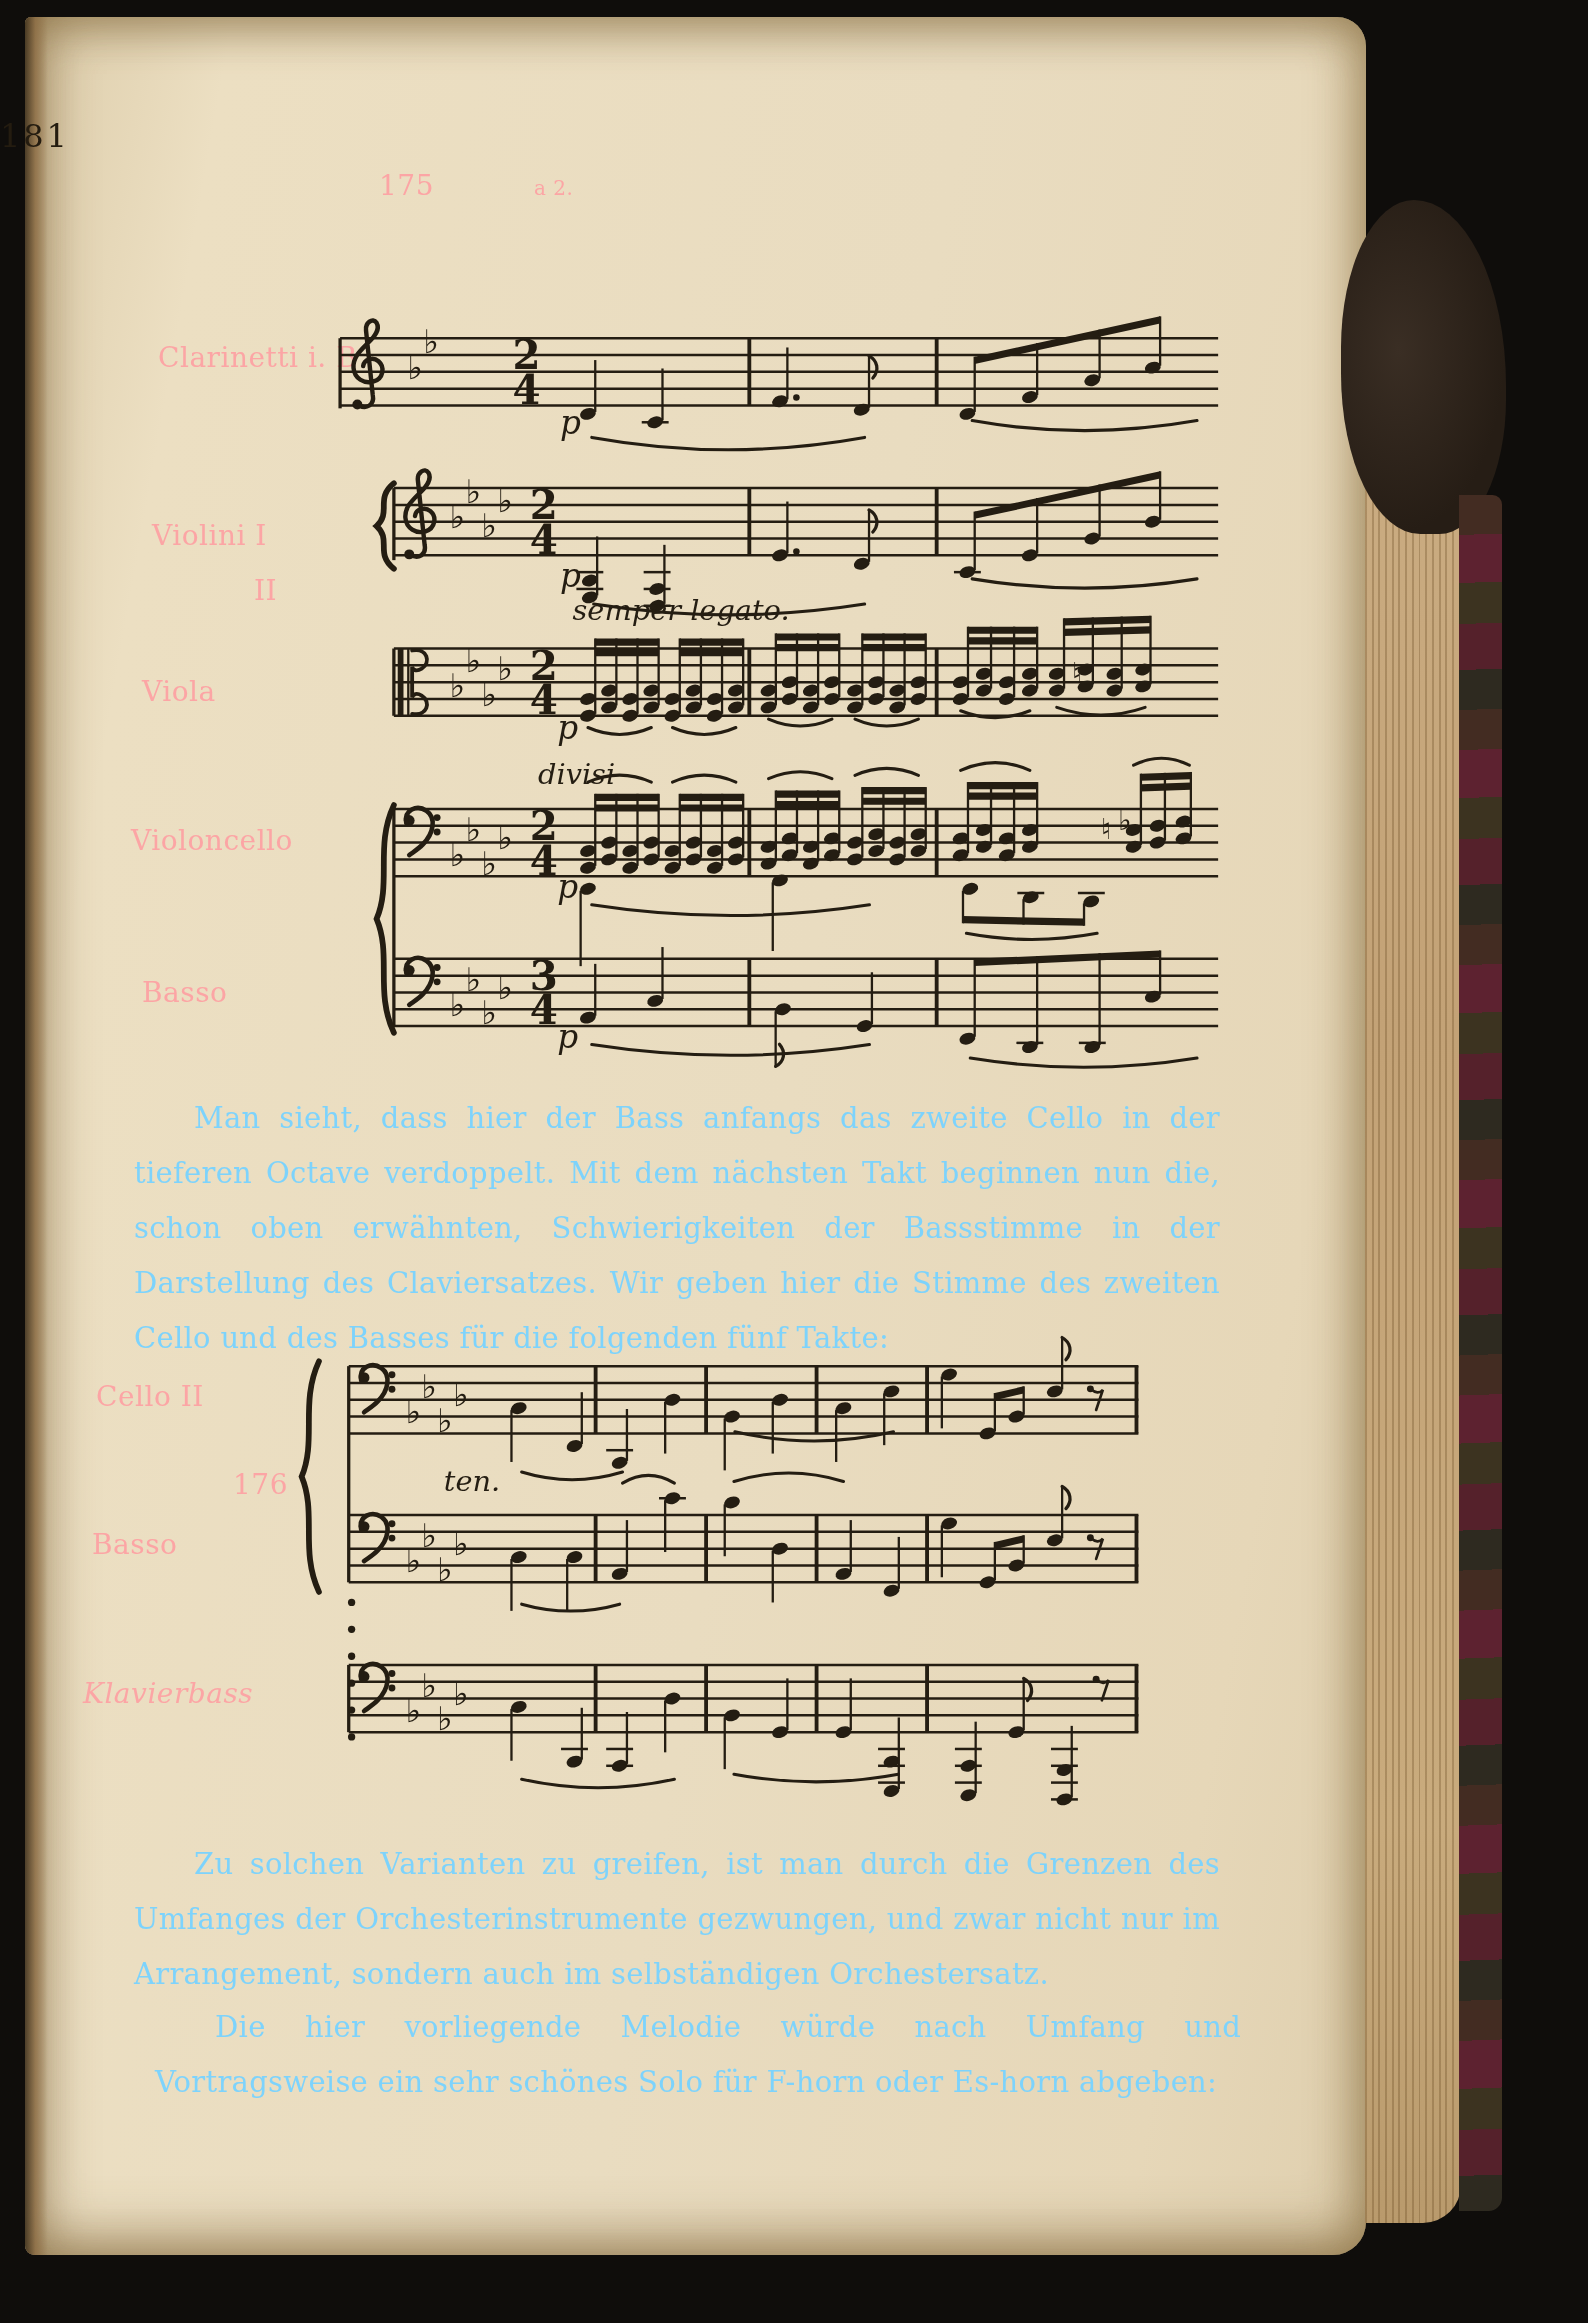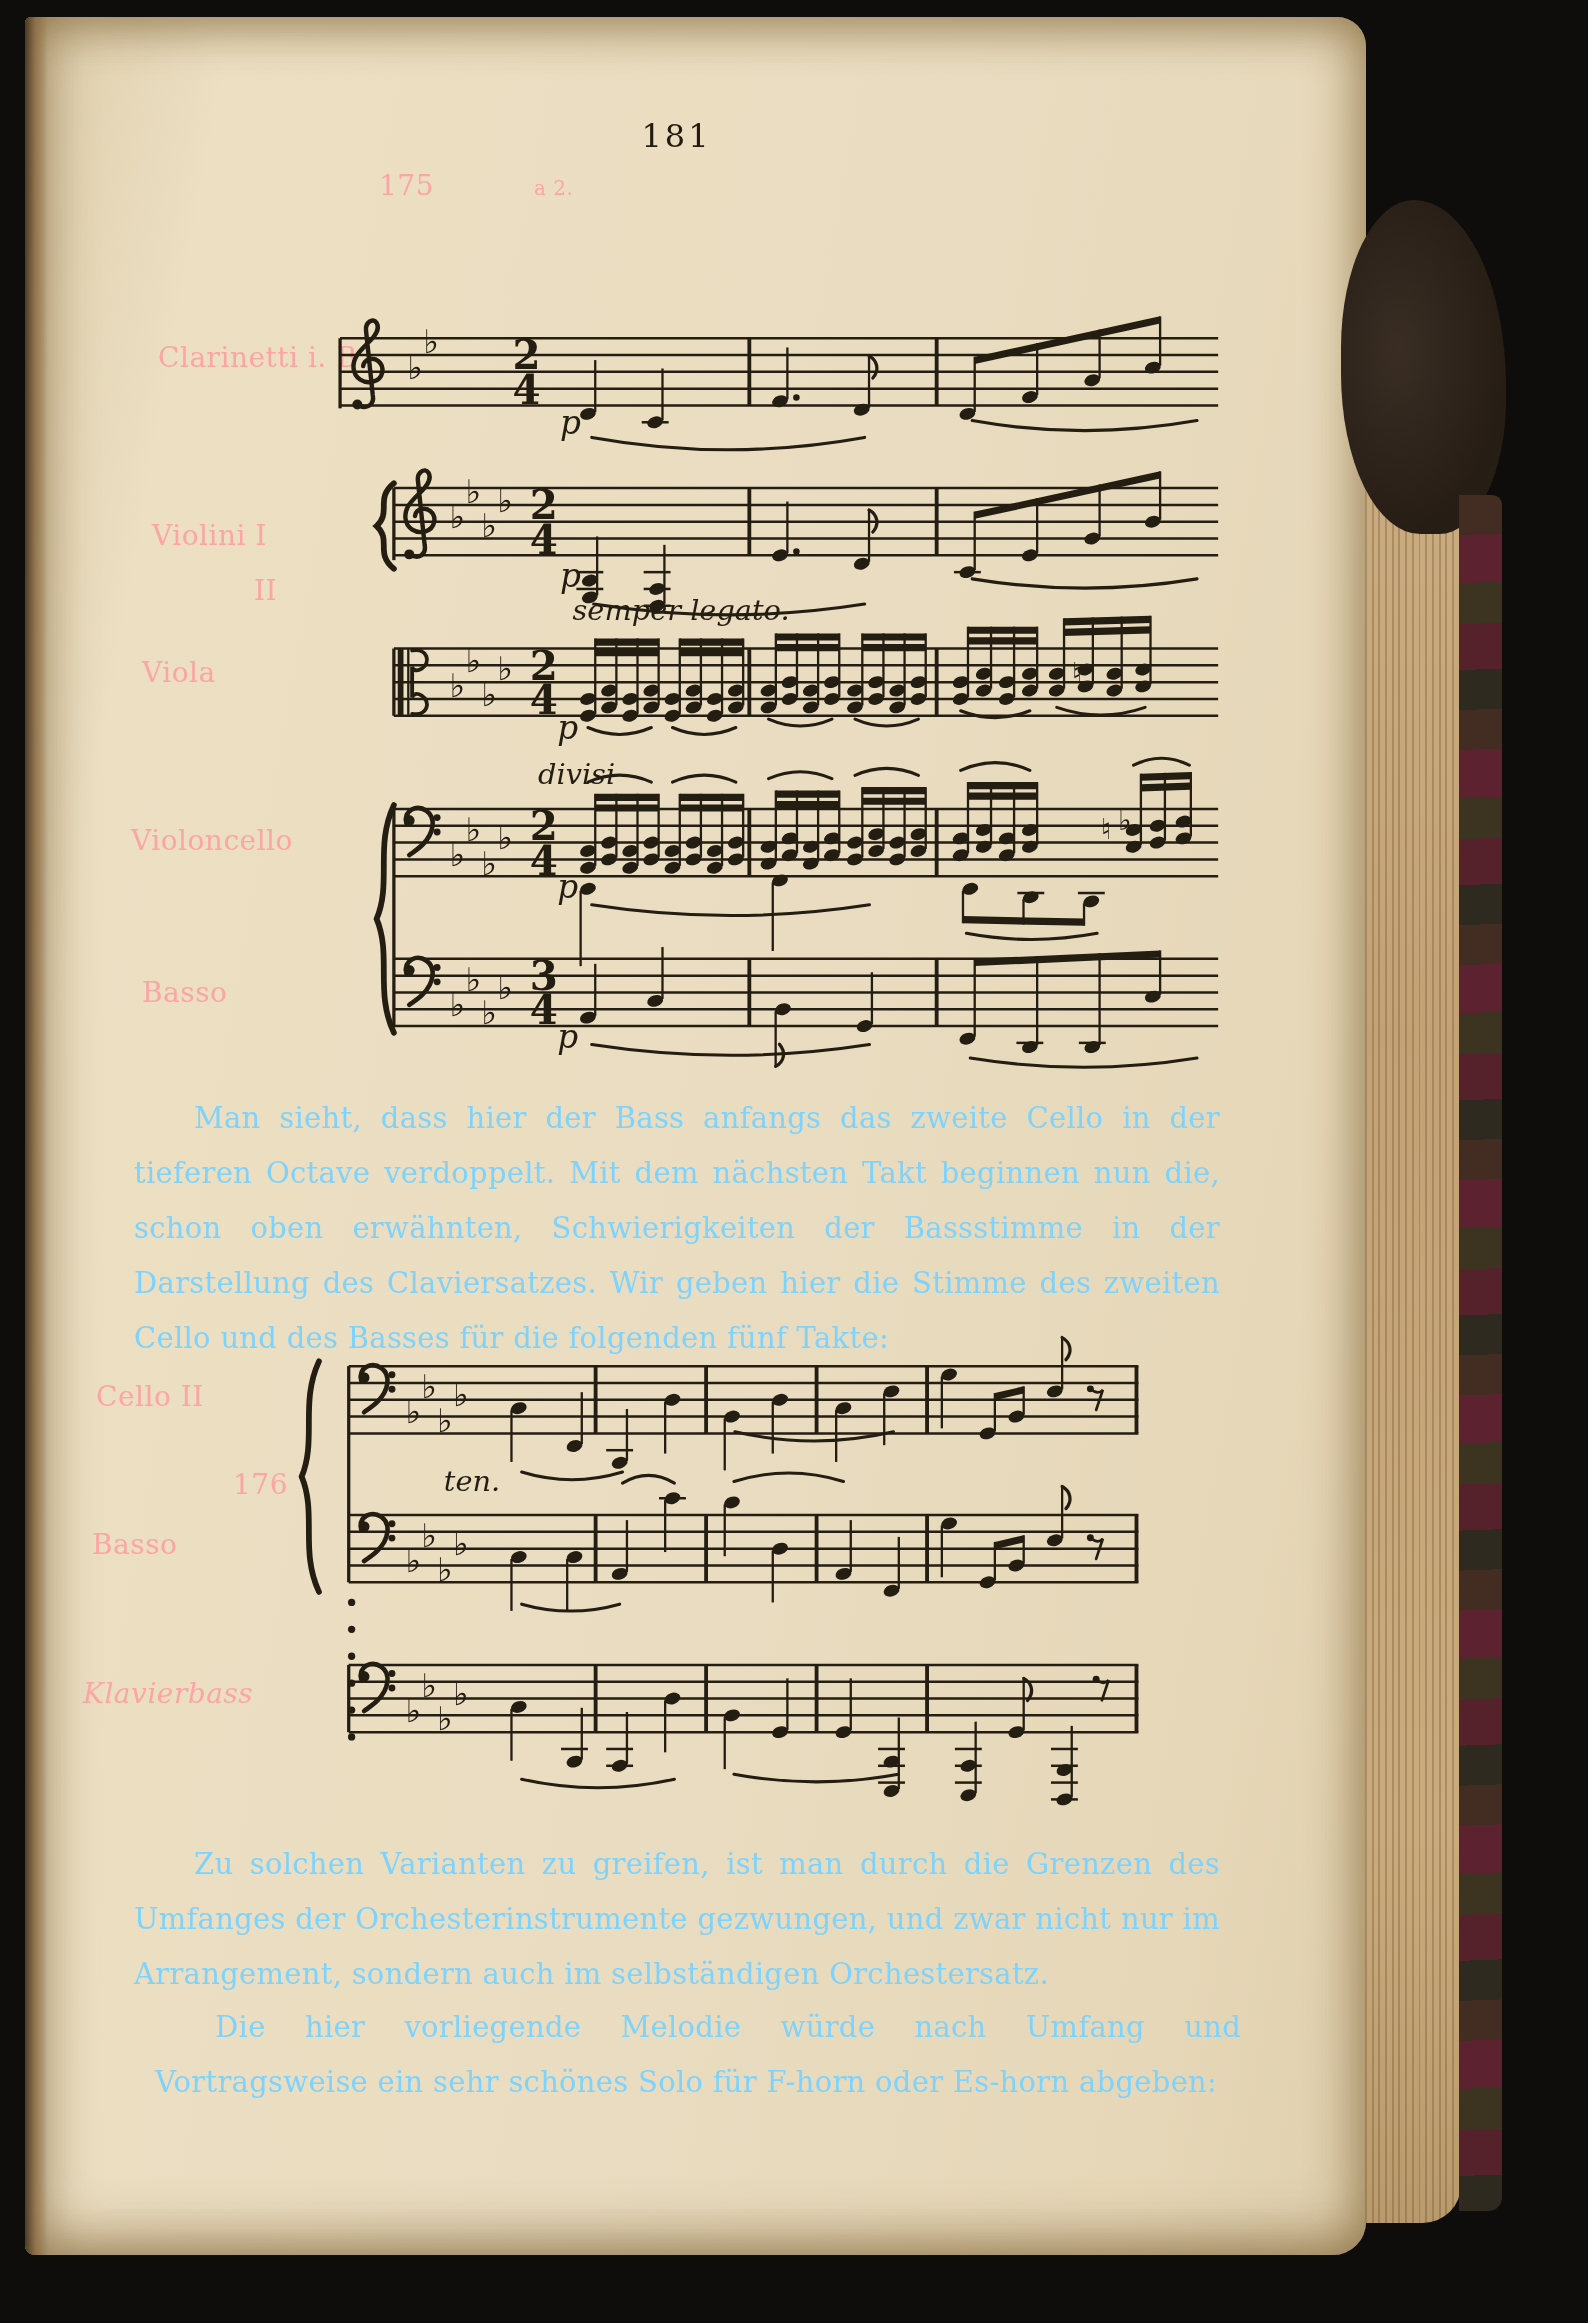--- a/index.html
+++ b/index.html
@@ -20,29 +20,29 @@
                          linear-gradient(180deg,#cdb086,#c3a276 40%,#c9ab7d 80%,#b99a6c);}
   #fore-marble{position:absolute;left:1459px;top:495px;width:43px;height:1716px;
         background:repeating-linear-gradient(178deg,#432c22 0 40px,#5d2230 40px 88px,#3c3320 88px 129px,
                    #55212b 129px 175px,#2e2a20 175px 215px);
         border-radius:0 9.6px 13.4px 0;}
   #cover-corner{position:absolute;left:1341px;top:200px;width:165px;height:334px;
         background:radial-gradient(ellipse at 35% 45%,#3a2e24,#261d15 70%);
         border-radius:46% 58% 42% 50%;}
   
   .lbl{position:absolute;font-size:28px;color:#fca5a5;white-space:nowrap;letter-spacing:0.5px;}
-  #pagenum{position:absolute;left:0;top:117px;width:1353px;text-align:center;
+  #pagenum{position:absolute;left:0;top:117px;width:1353px;
            font-size:32px;letter-spacing:2.9px;color:#241c10;}
   #num175{left:379px;top:169px;font-size:28px;}
   #a2{left:534px;top:176px;font-size:20px;text-align:center;}
   #num176{left:233px;top:1468px;font-size:28px;}
   #lbl-clar{left:158px;top:341px;}
   #lbl-vio1{left:152px;top:519px;}
   #lbl-vio2{left:254px;top:574px;}
-  #lbl-viola{left:142px;top:656px;}
+  #lbl-viola{left:142px;top:675px;}
   #lbl-vc{left:131px;top:824px;}
   #lbl-basso{left:142px;top:976px;}
   #lbl-cello2{left:96px;top:1380px;}
   #lbl-basso2{left:92px;top:1528px;}
   #lbl-klav{left:83px;top:1677px;font-style:italic;}
   .para{position:absolute;left:134px;width:1086px;font-size:29px;line-height:55px;
         color:#7dd3fc;text-align:justify;text-indent:60px;letter-spacing:0.3px;}
   #p1{top:1091px;} #p2{top:1837px;} #p3{top:2000px;margin-left:21px;}
   #music-svg{position:absolute;left:0;top:0;}
 </style>

